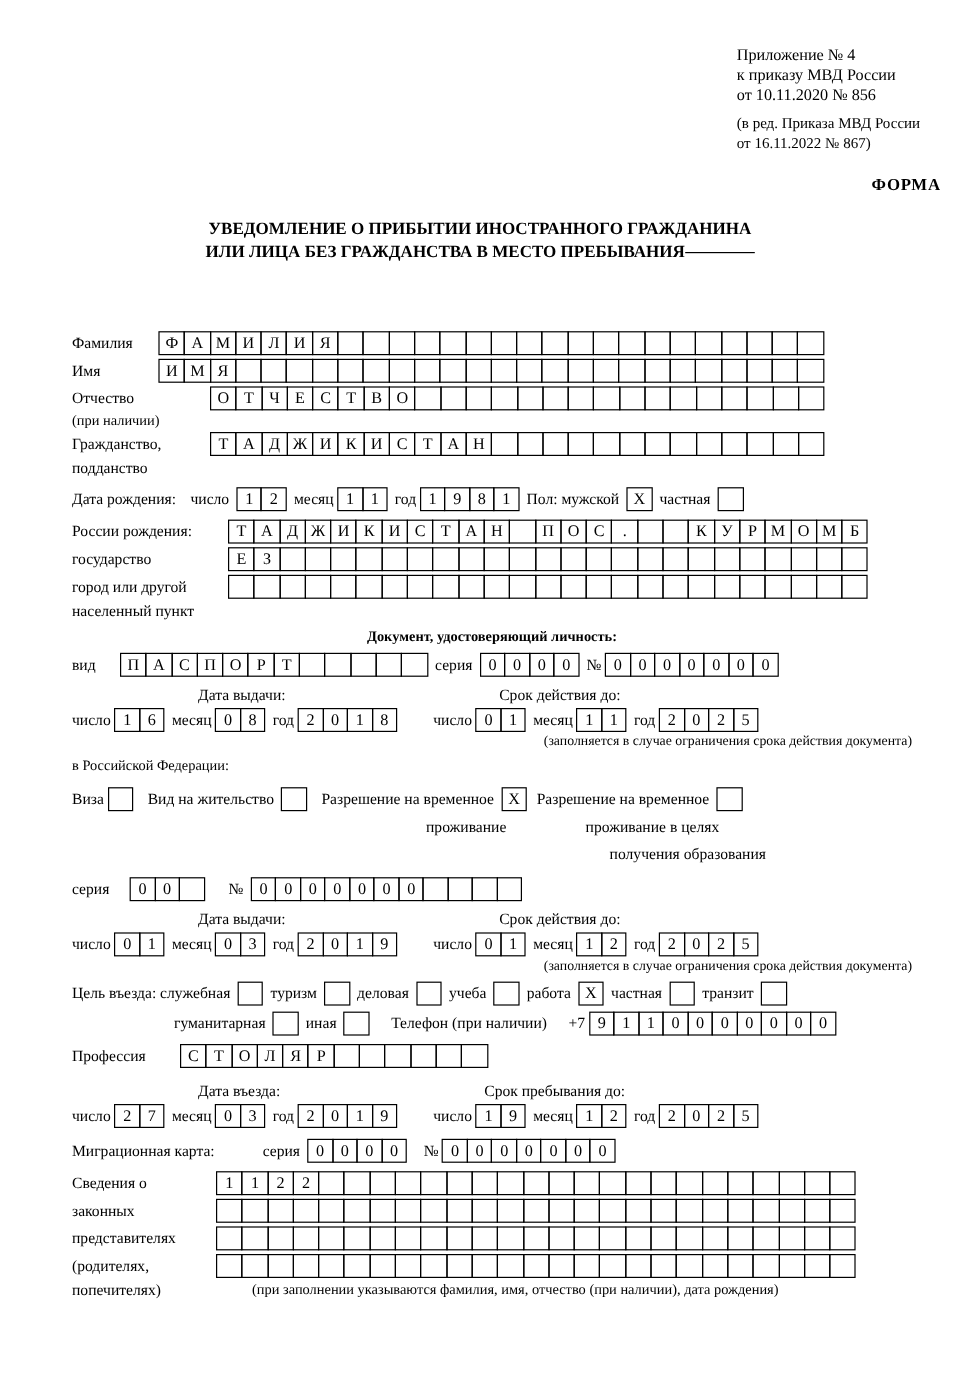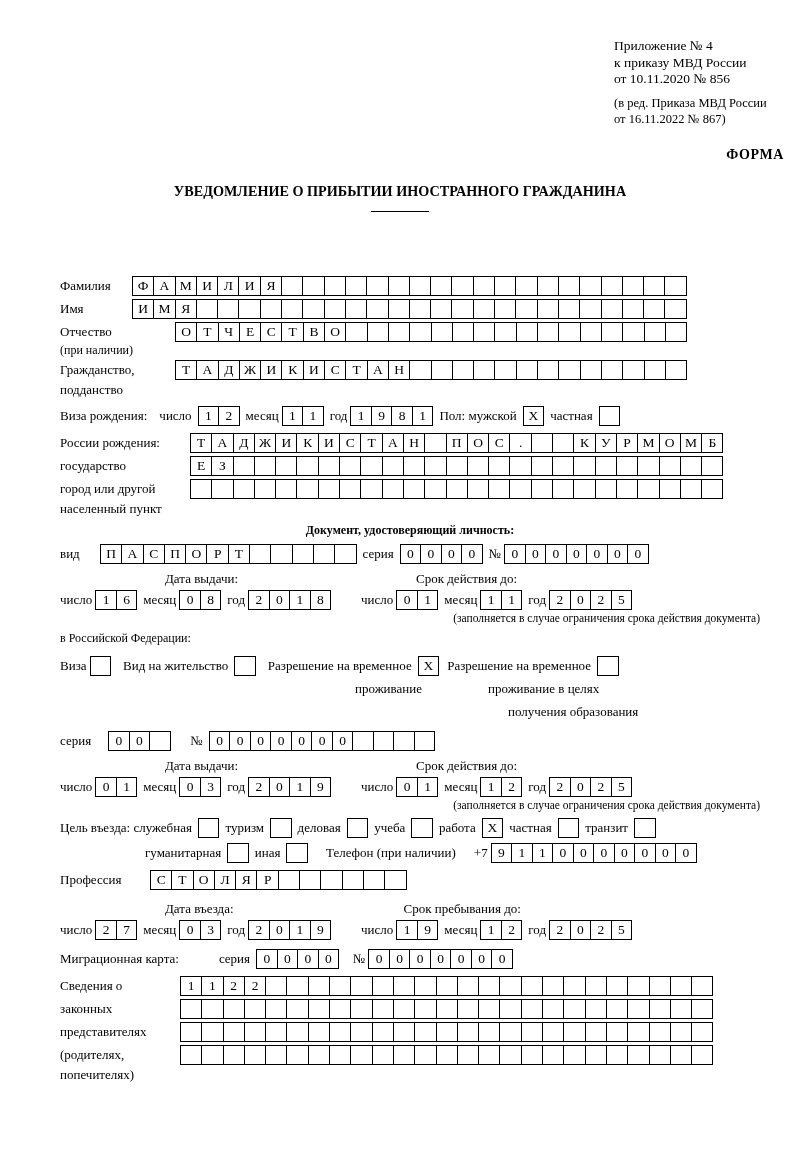--- a/index.html
+++ b/index.html
@@ -141,21 +141,21 @@
     <div>от 10.11.2020 № 856</div>
     <div class="hdr-gap"></div>
     <div class="small">(в ред. Приказа МВД России</div>
     <div class="small">от 16.11.2022 № 867)</div>
   </div>
 
   <div class="forma">ФОРМА</div>
 
   <div class="title">
     <div>УВЕДОМЛЕНИЕ О ПРИБЫТИИ ИНОСТРАННОГО ГРАЖДАНИНА</div>
-    <div><span class="u"></span></div>
+    <div><span>ИЛИ ЛИЦА БЕЗ ГРАЖДАНСТВА В МЕСТО ПРЕБЫВАНИЯ</span><span class="u"></span></div>
   </div>
 
 
   <div class="body">
 
     <div class="row">
       <span class="lbl" style="width:72px">Фамилия</span>
       <span class="boxes" id="surname-boxes">
           <span class="bx" style="width: 22.3px;">Ф</span>
           <span class="bx" style="width: 22.3px;">А</span>
@@ -278,21 +278,21 @@
           <span class="bx" style="width: 22.3px;"></span>
           <span class="bx" style="width: 22.3px;"></span>
           <span class="bx" style="width: 22.3px;"></span>
         </span>
     </div>
     <div class="row" style="min-height:19px">
       <span class="lbl" style="width:115px">подданство</span>
     </div>
 
     <div class="row mt6">
-      <span class="lbl">Виза рождения:</span>
+      <span class="lbl">Дата рождения:</span>
       <span class="sp12"></span>
       <span class="lbl">число</span>
       <span class="grp" id="birth-day">
           <span class="bx">1</span>
           <span class="bx">2</span>
         </span>
       <span class="lbl ml">месяц</span>
       <span class="grp tight" id="birth-month">
           <span class="bx">1</span>
           <span class="bx">1</span>
@@ -827,16 +827,17 @@
           <span class="bx" style="width: 22.3px;"></span>
           <span class="bx" style="width: 22.3px;"></span>
           <span class="bx" style="width: 22.3px;"></span>
           <span class="bx" style="width: 22.3px;"></span>
           <span class="bx" style="width: 22.3px;"></span>
           <span class="bx" style="width: 22.3px;"></span>
         </span>
     </div>
     <div class="row" style="min-height:18px">
       <span class="lbl" style="width:120px">попечителях)</span>
+      <span class="lbl small12" style="margin-left:30px">(при заполнении указываются фамилия, имя, отчество (при наличии), дата рождения)</span>
     </div>
 
   </div>
 </div>
 
 </body></html>

